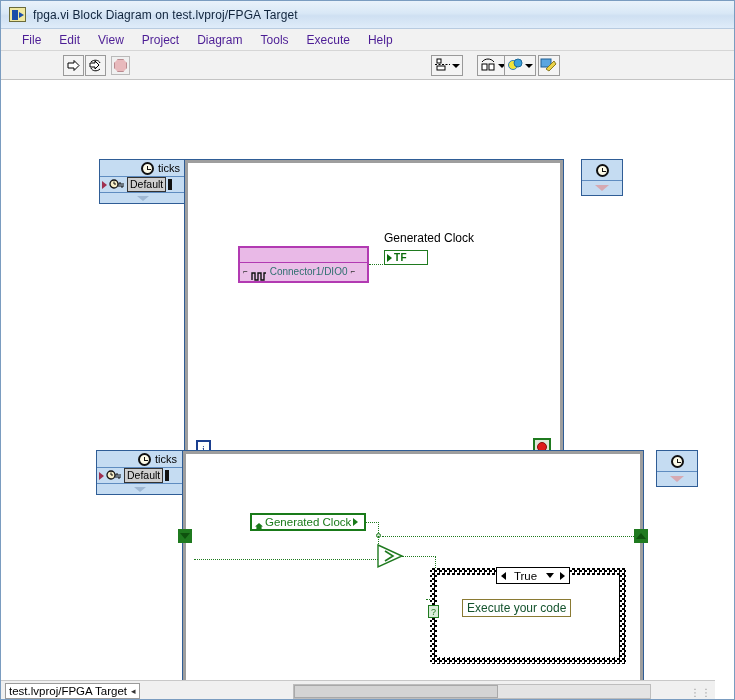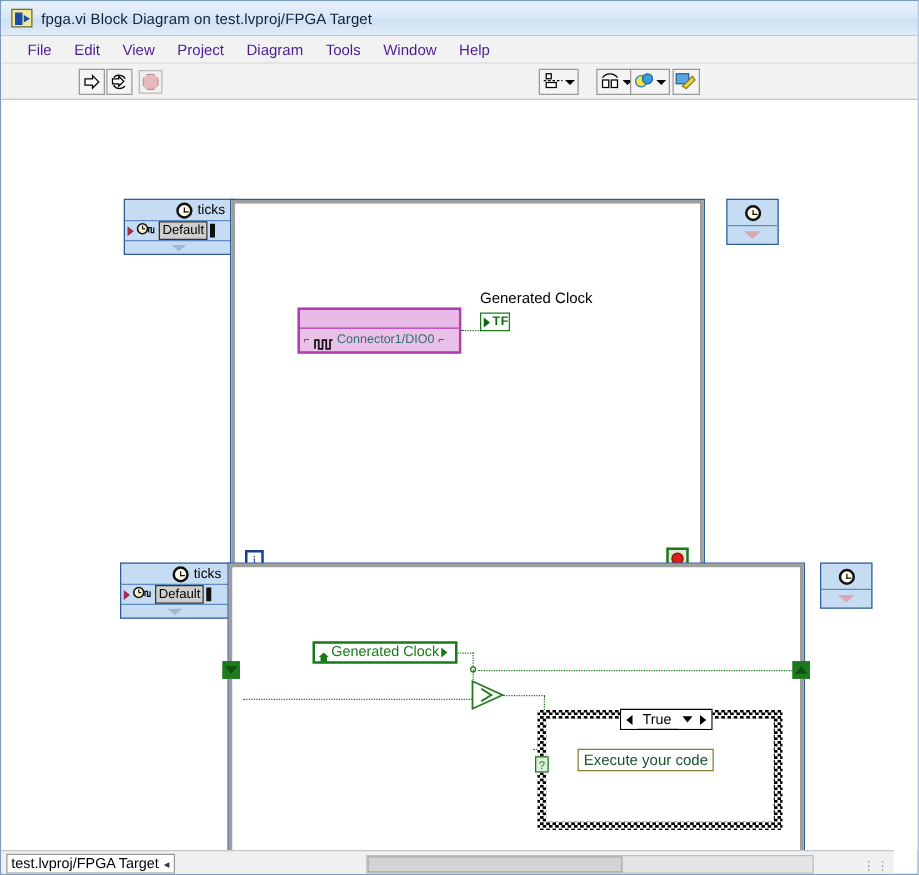--- a/index.html
+++ b/index.html
@@ -424,21 +424,21 @@
     <div class="title-text">fpga.vi Block Diagram on test.lvproj/FPGA Target</div>
   </div>
 
   <div class="menubar">
     <div class="menu-item">File</div>
     <div class="menu-item">Edit</div>
     <div class="menu-item">View</div>
     <div class="menu-item">Project</div>
     <div class="menu-item">Diagram</div>
     <div class="menu-item">Tools</div>
-    <div class="menu-item">Window</div>
+    <div class="menu-item">Execute</div>
     <div class="menu-item">Help</div>
   </div>
 
   <div class="toolbar">
 
     <div class="tb-btn" style="left:62px;">
       <svg width="15" height="15" viewBox="0 0 15 15">
         <path d="M2 5 H8 V2.5 L13 7.5 L8 12.5 V10 H2 Z" fill="#fff" stroke="#000" stroke-width="1"></path>
       </svg>
     </div>
@@ -546,21 +546,21 @@
           </span>
           <span class="io-label">Connector1/DIO0</span>
           <span class="corner-mark">⌐</span>
         </div>
       </div>
 
       <div class="wire-h" style="left:181px; top:101px; width:16px;"></div>
 
       <div class="plain-label" style="left:196px; top:68px;">Generated Clock</div>
 
-      <div class="tf-node" style="left:196px; top:87px; width:24px;">
+      <div class="tf-node" style="left:196px; top:87px; width:44px;">
         <div class="tf-arrow"></div>
         <div class="tf-text">TF</div>
       </div>
 
       <div class="iter-i" style="left:8px; bottom:8px;">i</div>
 
       <div class="stop-term" style="right:9px; bottom:9px;">
         <div class="dot"></div>
       </div>
     </div>

